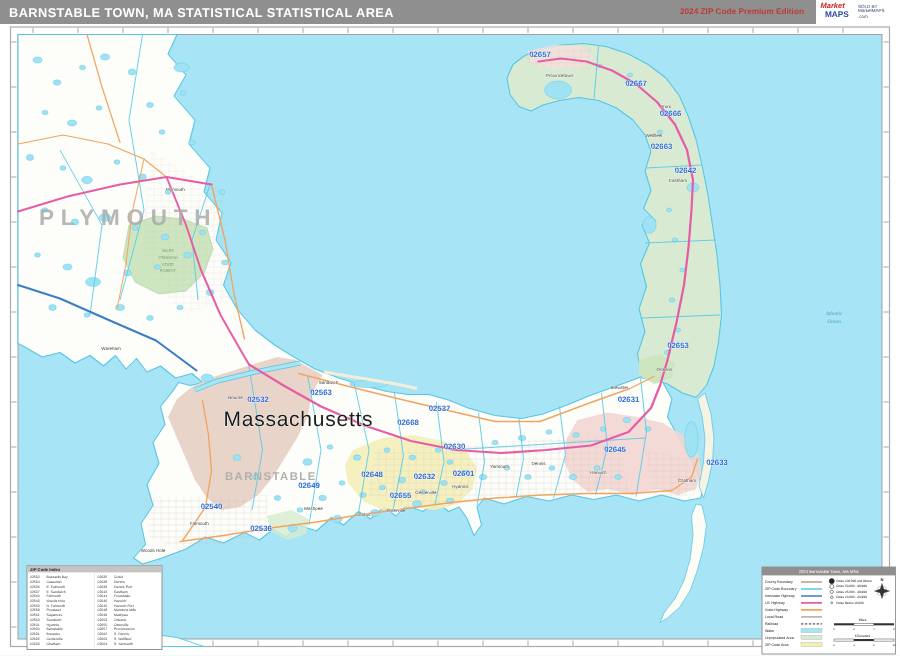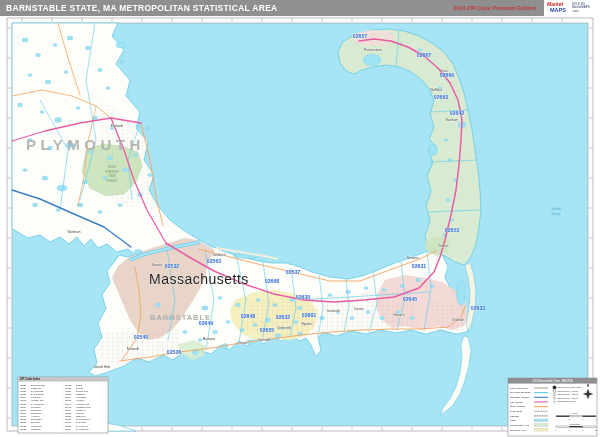--- a/index.html
+++ b/index.html
@@ -34,21 +34,21 @@
   .sc{font:2.2px "Liberation Sans",sans-serif;fill:#222;}
   .sct{font:1.8px "Liberation Sans",sans-serif;fill:#222;}
   .north{font:bold 2.8px "Liberation Sans",sans-serif;fill:#222;}
 </style>
 </head>
 <body>
 
 <div id="stage">
 
   <div id="titlebar">
-    <span class="maptitle">BARNSTABLE STATE, MA METROPOLITAN STATISTICAL AREA</span>
+    <span class="maptitle">BARNSTABLE TOWN, MA STATISTICAL STATISTICAL AREA</span>
     <span class="edition">2024 ZIP Code Premium Edition</span>
   </div>
   <div id="logobox">
     <span class="brand">
       <span class="b1">Market</span>
       <span class="b2">MAPS</span>
     </span>
     <span class="tag">
       <div>SOLD BY</div>
       <div>MarketMAPS</div>

